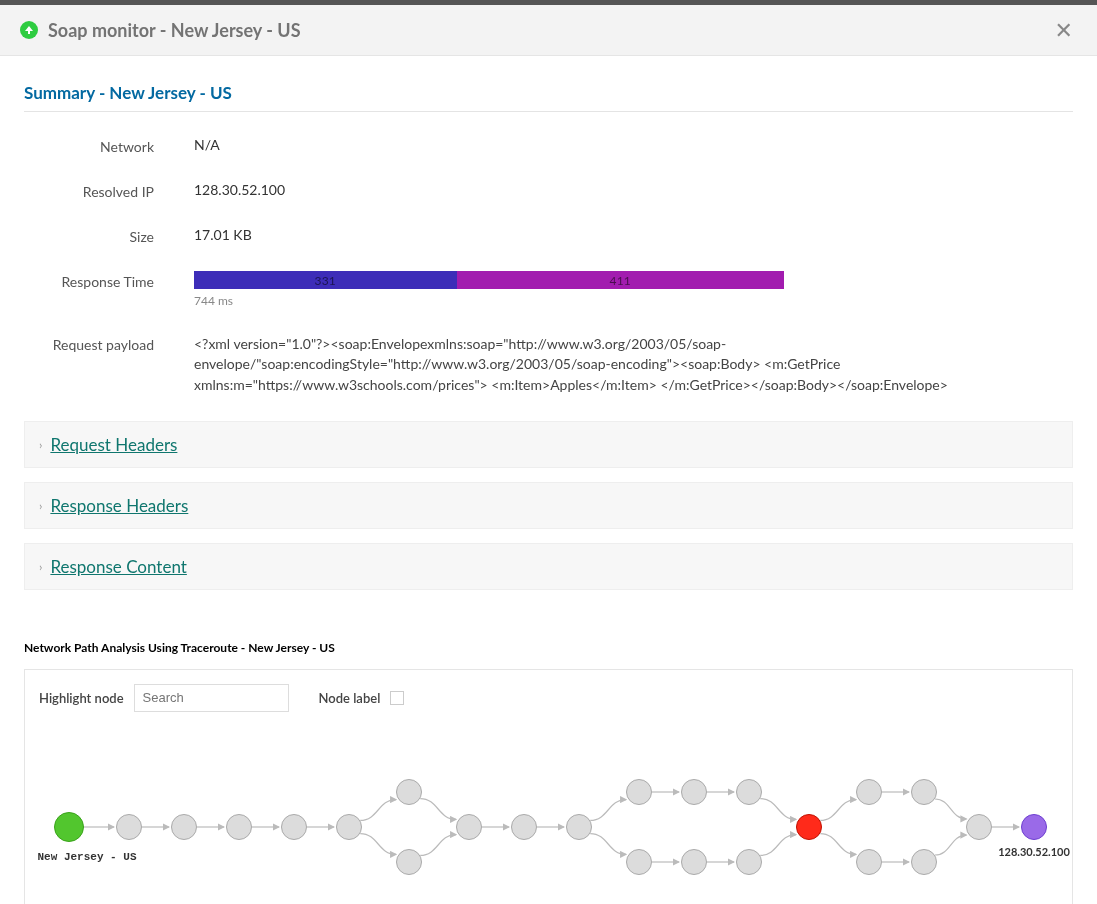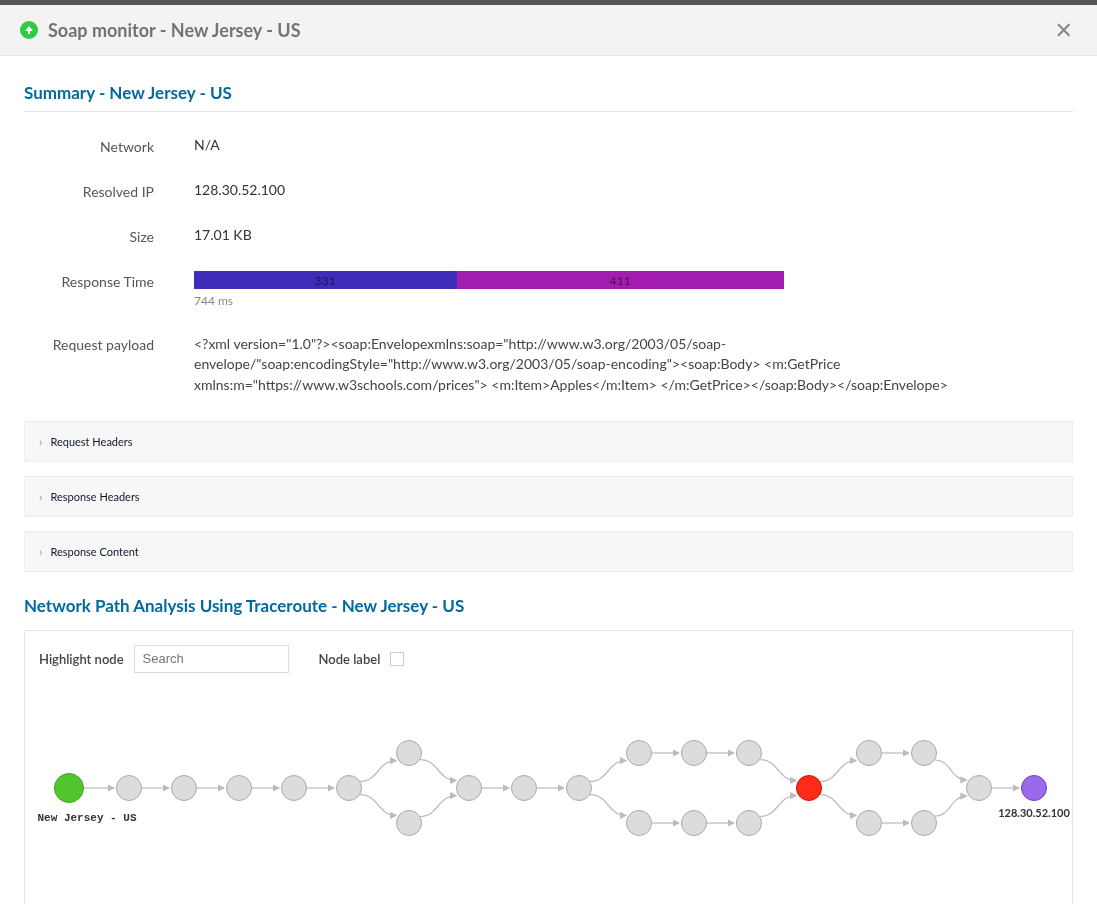--- a/index.html
+++ b/index.html
@@ -120,28 +120,29 @@
     display: flex;
     align-items: center;
     gap: 8px;
     cursor: pointer;
   }
   .accordion .chev {
     color: #999;
     font-size: 12px;
   }
   .accordion-title {
-    font-size: 11px;
-    color: #0f172a;
+    font-size: 17px;
+    color: #0f766e;
+    text-decoration: underline;
   }
   .net-title {
-    font-size: 17px;
+    font-size: 12px;
     font-weight: 700;
-    color: #0369a1;
-    margin-top: 23px;
+    color: #000000;
+    margin-top: 50px;
     margin-bottom: 14px;
   }
   .net-panel {
     border: 1px solid #e5e5e5;
     padding: 14px 14px 40px 14px;
   }
   .net-controls {
     display: flex;
     align-items: center;
     gap: 10px;

